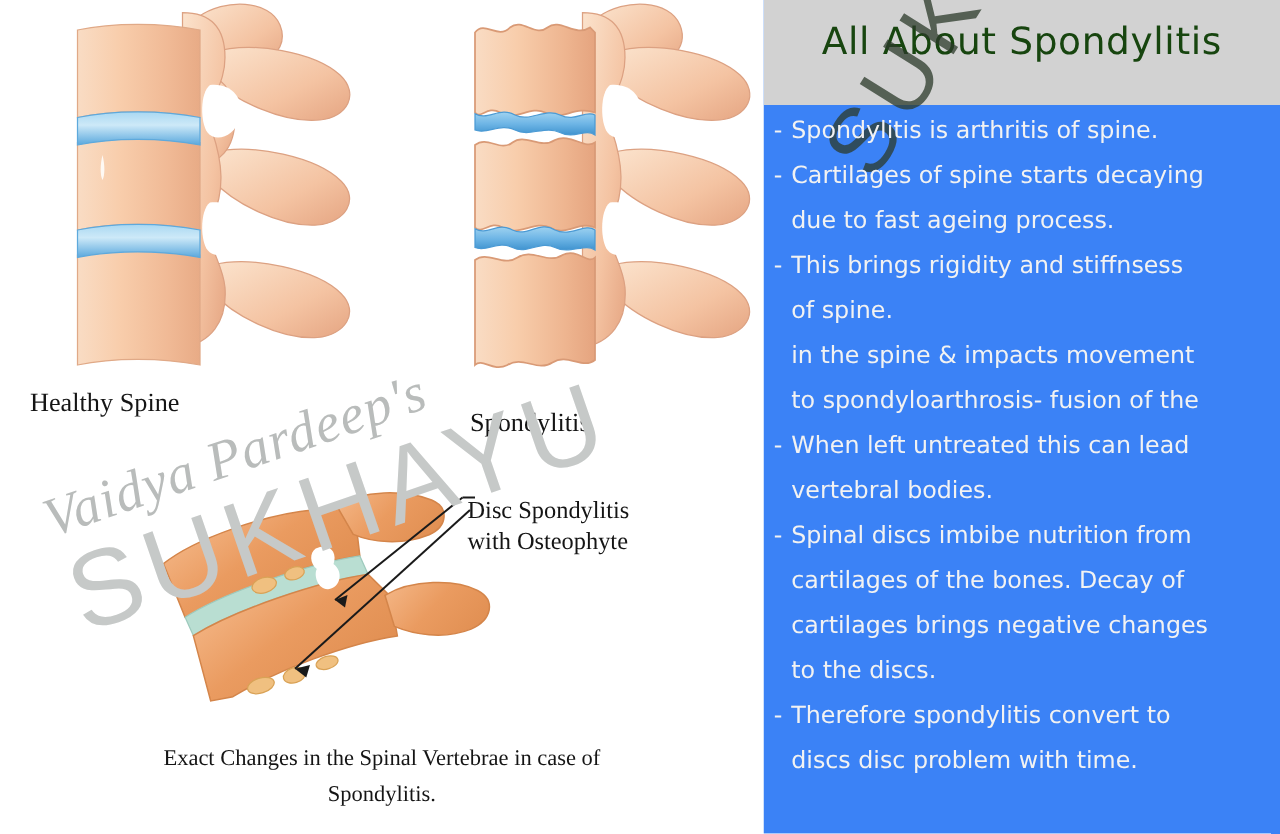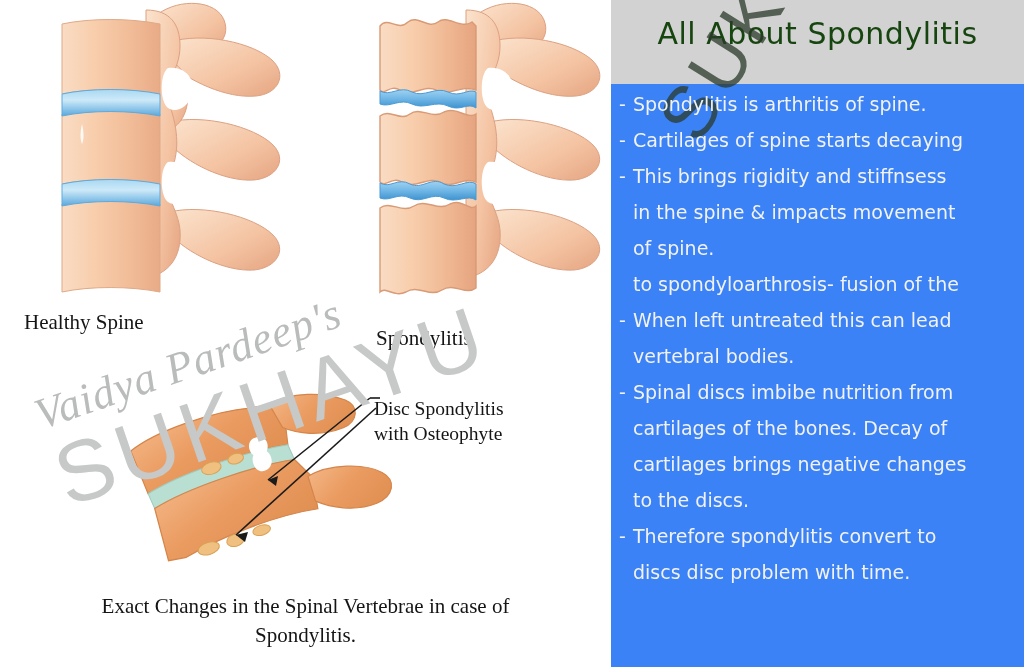--- a/index.html
+++ b/index.html
@@ -34,21 +34,21 @@
     line-height:25px;
     color:#151515;
     white-space:nowrap;
   }
 
   .bottom-caption {
     position:absolute;
     left:0; top:592px; width:611px;
     text-align:center;
     font-family:"Liberation Serif", serif;
-    font-size:21px;
+    font-size:18px;
     line-height:29px;
     color:#151515;
   }
 
   
   .watermark {
     position:absolute;
     left:28px; top:392px;
     width:560px;
     transform:rotate(-19deg);
@@ -307,26 +307,27 @@
     <div class="panel-watermark">SUKHAYU</div>
 
     <div class="bullet-list">
 
       <div>
         <div class="bullet-row"><span class="dash">-</span><span>Spondylitis is arthritis of spine.</span></div>
       </div>
 
       <div>
         <div class="bullet-row"><span class="dash">-</span><span>Cartilages of spine starts decaying</span></div>
+        <div class="bullet-row"><span class="cont"></span><span>due to fast ageing process.</span></div>
       </div>
 
       <div>
         <div class="bullet-row"><span class="dash">-</span><span>This brings rigidity and stiffnsess</span></div>
+        <div class="bullet-row"><span class="cont"></span><span>of spine.</span></div>
         <div class="bullet-row"><span class="cont"></span><span>in the spine &amp; impacts movement</span></div>
-        <div class="bullet-row"><span class="cont"></span><span>of spine.</span></div>
       </div>
 
       <div>
         <div class="bullet-row"><span class="cont"></span><span>to spondyloarthrosis- fusion of the</span></div>
         <div class="bullet-row"><span class="dash">-</span><span>When left untreated this can lead</span></div>
         <div class="bullet-row"><span class="cont"></span><span>vertebral bodies.</span></div>
       </div>
 
       <div>
         <div class="bullet-row"><span class="dash">-</span><span>Spinal discs imbibe nutrition from</span></div>

